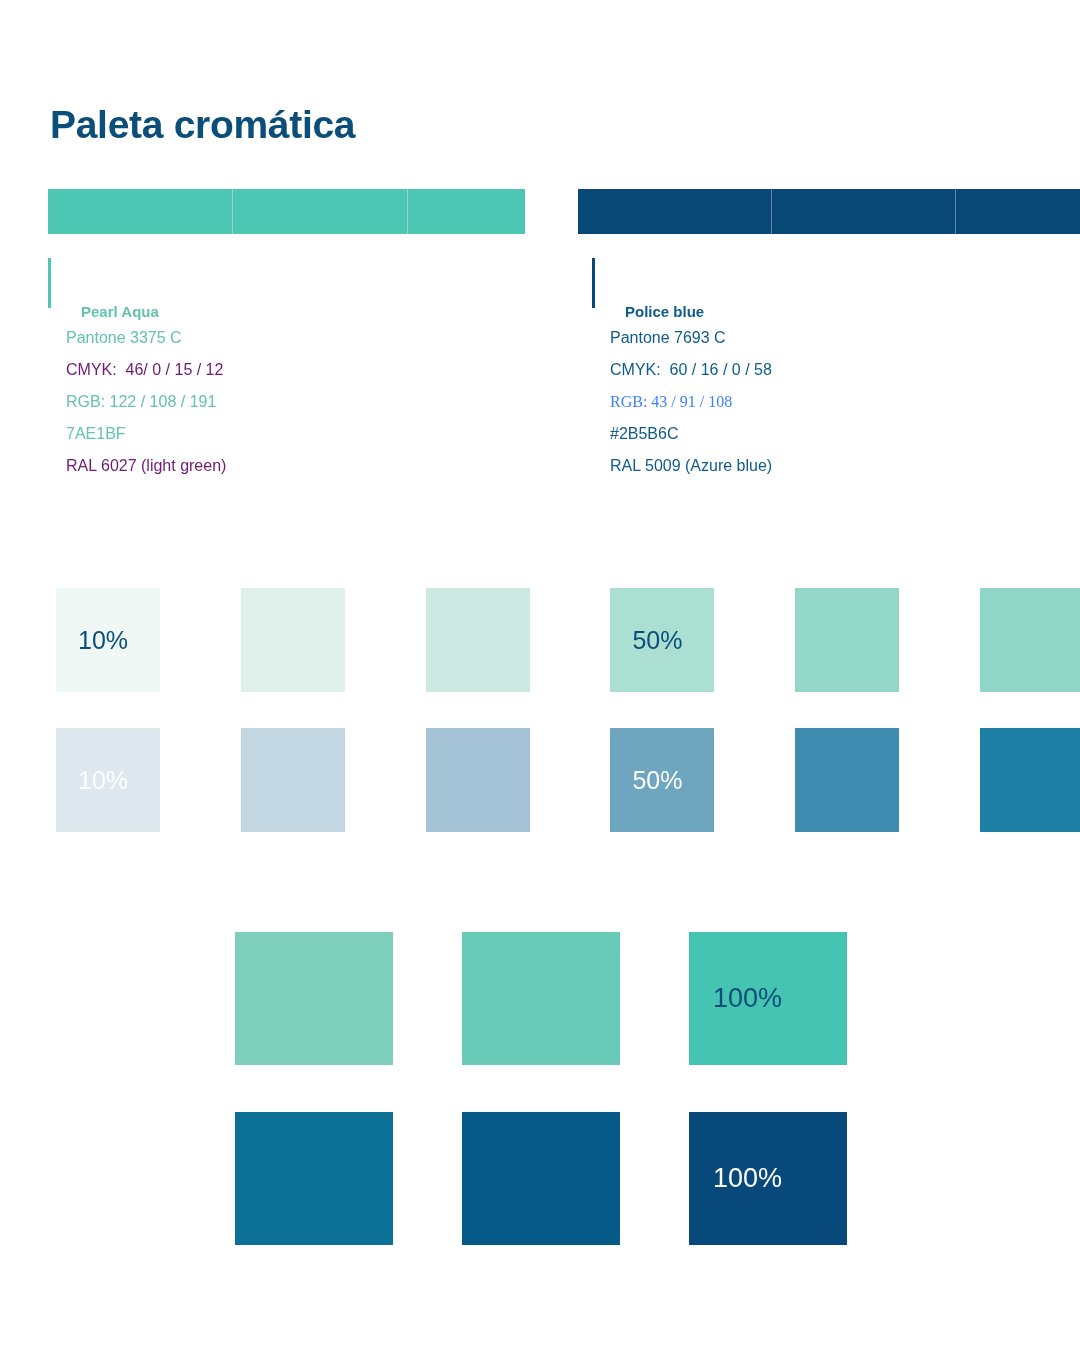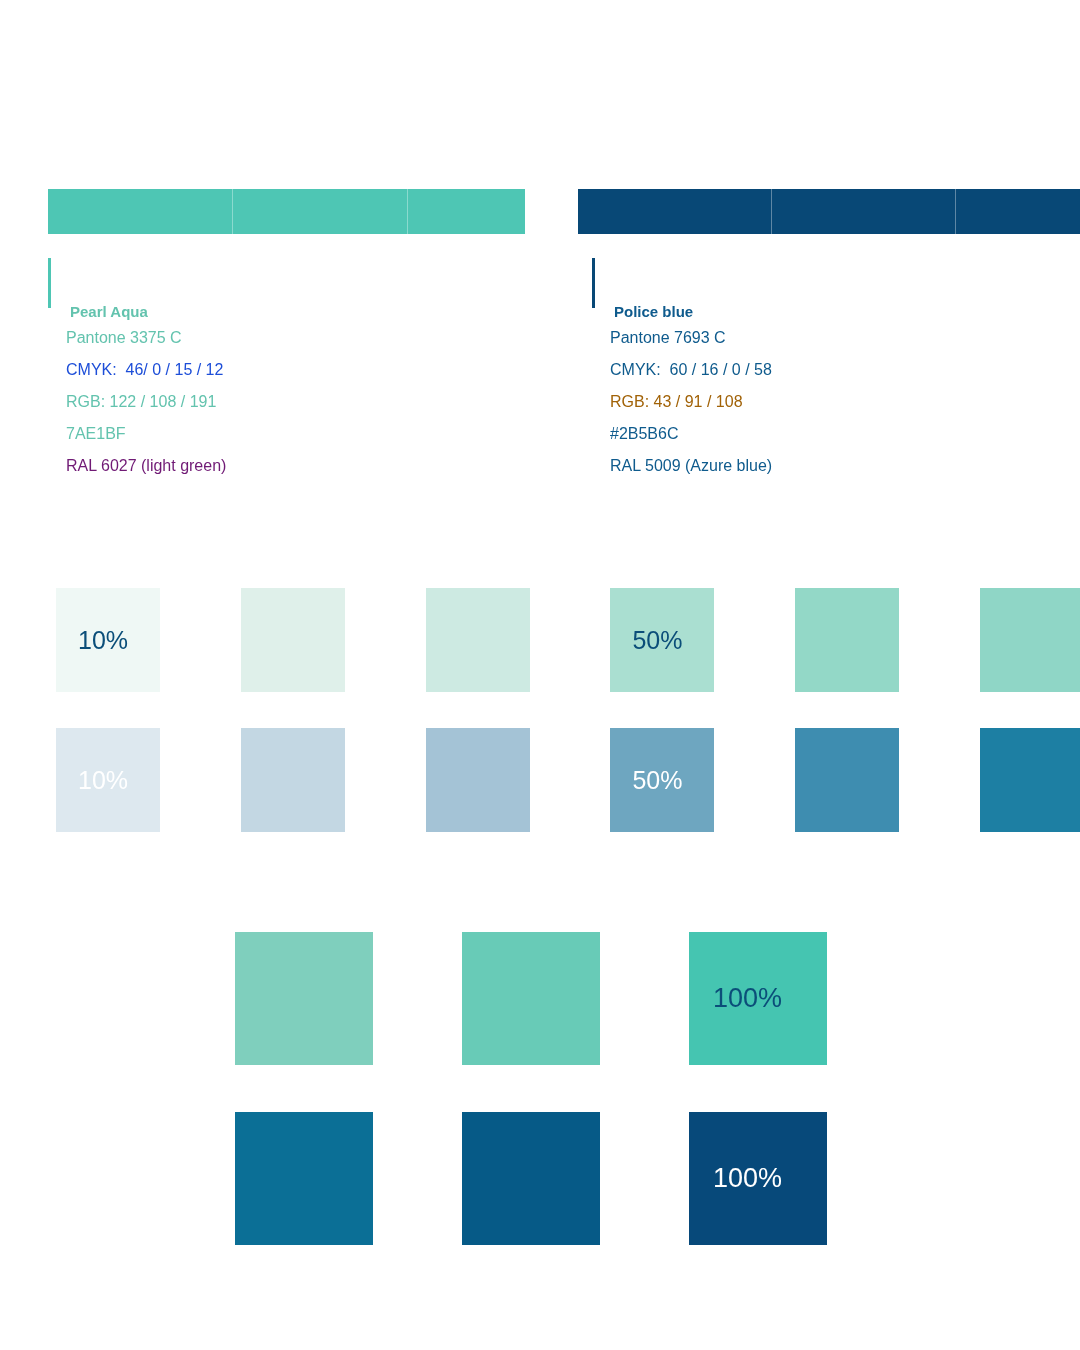--- a/index.html
+++ b/index.html
@@ -69,21 +69,21 @@
     height: 50px;
   }
 
   .spec-body {
     padding-left: 18px;
   }
 
   .spec-name {
     font-size: 15px;
     font-weight: bold;
-    margin: 45px 0 0 4px;
+    margin: 45px 0 0 15px;
     line-height: 1.25;
   }
   .spec-line {
     font-size: 16px;
     line-height: 32px;
     white-space: pre;
   }
   .spec-line:first-of-type { margin-top: 4px; }
 
   .teal-text { color: #63c3ae; }
@@ -119,21 +119,21 @@
     align-items: center;
     justify-content: flex-start;
     box-sizing: border-box;
   }
   .grid-6 .swatch {
     width: 104px;
     height: 104px;
     padding-left: 22px;
   }
   .grid-3 .swatch {
-    width: 138px;
+    width: 158px;
     height: 133px;
     padding-left: 24px;
   }
 
   .swatch-label {
     font-size: 25px;
     font-weight: normal;
     line-height: 1;
     white-space: nowrap;
   }
@@ -141,51 +141,52 @@
     font-size: 27px;
   }
   .label-dark  { color: #0b4e79; }
   .label-light { color: #ffffff; }
 </style>
 </head>
 <body>
 
 <div class="page">
 
+  <h1 class="page-title" style="color: rgb(11, 78, 121);">Paleta cromática</h1>
 
   <div class="bar left">
     <div class="bar-seg s1" style="background: rgb(78, 198, 180);"></div>
     <div class="bar-seg s2" style="background: rgb(78, 198, 180);"></div>
     <div class="bar-seg s3" style="background: rgb(78, 198, 180);"></div>
   </div>
   <div class="bar right">
     <div class="bar-seg s1" style="background: rgb(8, 72, 118);"></div>
     <div class="bar-seg s2" style="background: rgb(8, 72, 118);"></div>
     <div class="bar-seg s3" style="background: rgb(8, 72, 118);"></div>
   </div>
 
   <div class="spec left">
     <div class="spec-rule" style="background: rgb(78, 198, 180);"></div>
     <div class="spec-body">
       <div class="spec-name teal-text" style="color: rgb(99, 195, 174);">Pearl Aqua</div>
       <div class="spec-line teal-text" style="color: rgb(99, 195, 174);">Pantone 3375 C</div>
-      <div class="spec-line teal-text" style="color: #1d4ed8;">CMYK:  46/ 0 / 15 / 12</div>
+      <div class="spec-line teal-text" style="color: #701a75;">CMYK:  46/ 0 / 15 / 12</div>
       <div class="spec-line teal-text" style="color: rgb(99, 195, 174);">RGB: 122 / 108 / 191</div>
       <div class="spec-line teal-text" style="color: rgb(99, 195, 174);">7AE1BF</div>
       <div class="spec-line teal-text" style="color: #701a75;">RAL 6027 (light green)</div>
     </div>
   </div>
 
   <div class="spec right">
     <div class="spec-rule" style="background: rgb(8, 72, 118);"></div>
     <div class="spec-body">
       <div class="spec-name blue-text" style="color: rgb(15, 91, 141);">Police blue</div>
       <div class="spec-line blue-text" style="color: rgb(15, 91, 141);">Pantone 7693 C</div>
       <div class="spec-line blue-text" style="color: rgb(15, 91, 141);">CMYK:  60 / 16 / 0 / 58</div>
-      <div class="spec-line blue-text" style="color: #a16207;">RGB: 43 / 91 / 108</div>
+      <div class="spec-line blue-text" style="color: #3b82f6; font-family: Liberation Serif, serif;">RGB: 43 / 91 / 108</div>
       <div class="spec-line blue-text" style="color: rgb(15, 91, 141);">#2B5B6C</div>
       <div class="spec-line blue-text" style="color: rgb(15, 91, 141);">RAL 5009 (Azure blue)</div>
     </div>
   </div>
 
   <div class="swatch-grid grid-6 row-teal-tints">
       <div class="swatch" style="background: rgb(239, 248, 245);">
         <span class="swatch-label label-dark">10%</span>
       </div>
       <div class="swatch" style="background: rgb(223, 240, 234);"></div>

